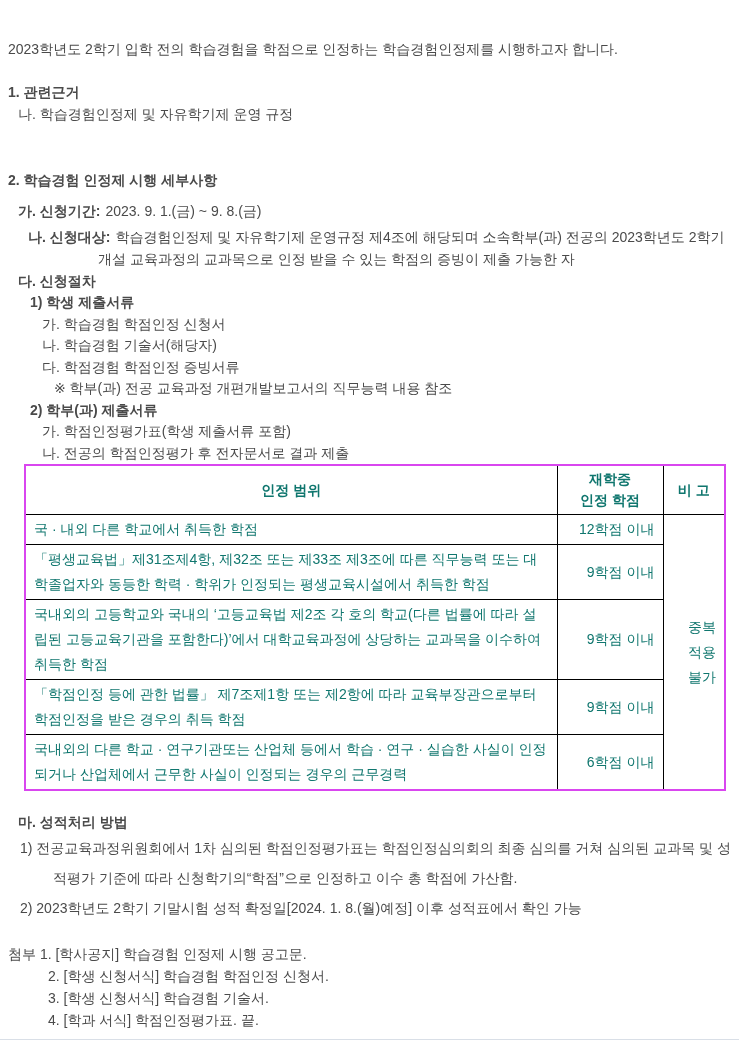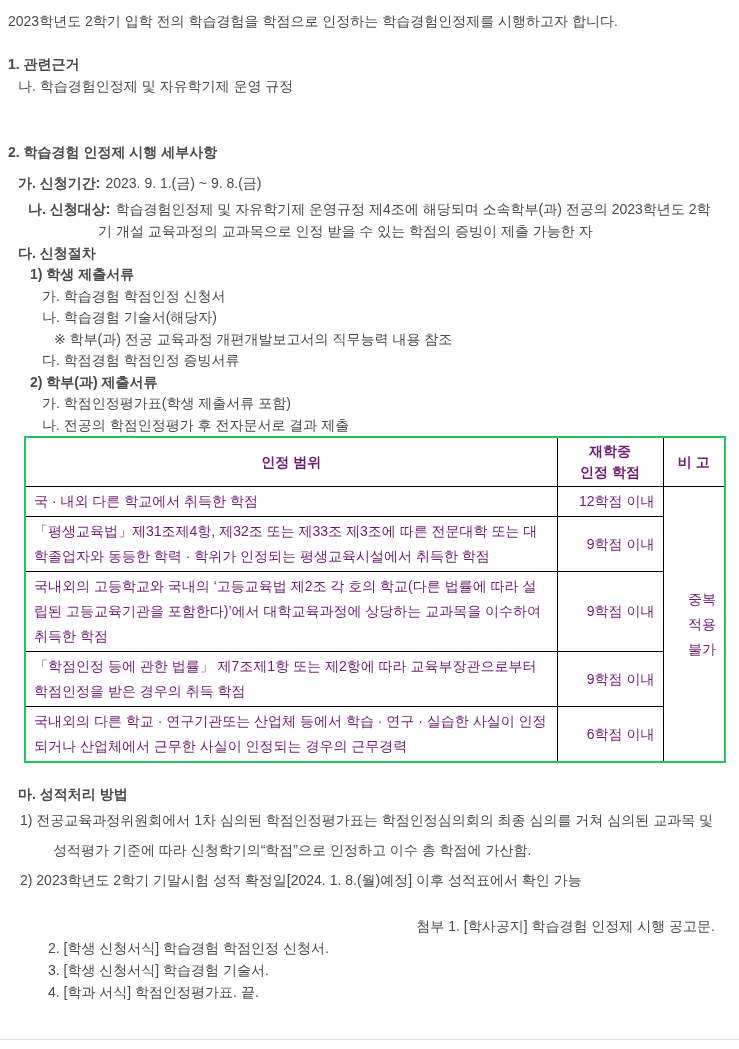--- a/index.html
+++ b/index.html
@@ -4,40 +4,40 @@
 <style>
   html,body{margin:0;padding:0;}
   body{
     width:739px;height:1049px;
     background:#ffffff;
     font-family:"Liberation Sans","DejaVu Sans",sans-serif;
     color:#4a4a4a;
     position:relative;
     overflow:hidden;
   }
-  .page{padding:10px 24px 0 8px;font-size:14px;}
+  .page{padding:10px 8px 0 8px;font-size:14px;margin-top:28px;}
   .t{margin:0;line-height:22px;}
   .b{font-weight:700;}
   .intro{line-height:22px;}
   .h{font-weight:700;margin-top:21px;}
   .h2{font-weight:700;margin-top:44px;}
   .l1{margin-left:10px;}
   .l1.sp{margin-top:9px;}
   .l1.sp2{margin-top:4px;}
   .lbl{font-weight:700;margin-right:5px;text-align:right;}
   .hang{padding-left:80px;text-indent:-70px;line-height:22px;}
   .l2{margin-left:22px;line-height:21.5px;font-weight:700;}
   .l3{margin-left:34px;line-height:21.5px;}
   .l4{margin-left:46px;line-height:21.5px;}
   .tbl-title{font-weight:700;margin-left:10px;line-height:21.5px;}
   table.rec{
     border-collapse:collapse;
     margin:0 0 0 16px;
-    color:#701a75;
-    border:2px solid #22c55e;
+    color:#0f766e;
+    border:2px solid #d946ef;
     table-layout:fixed;
     width:700px;
   }
   table.rec th, table.rec td{
     border:1.5px solid #000;
     font-size:14px;
   }
   table.rec th{
     font-weight:700;
     text-align:center;
@@ -54,21 +54,21 @@
   td.c{text-align:right;padding:2px 2px;}
   .pre{white-space:pre-line;}
   td.note{line-height:26px;}
   .col-scope{width:532px;}
   .col-credits{width:106px;}
   .col-note{width:62px;}
   .grade-title{font-weight:700;margin-top:20px;}
   .grade-item{margin-left:12px;line-height:30px;}
   .grade-item.hang2{padding-left:37px;text-indent:-25px;margin-left:0;
                     margin-left:0px;padding-left:45px;text-indent:-33px;}
-  .attach{margin-top:20px;line-height:22px;text-align:right;}
+  .attach{margin-top:20px;line-height:22px;}
   .attach-sub{padding-left:40px;line-height:22px;}
   .divider{position:absolute;left:0;top:1039px;width:739px;height:1px;background:#d9dfe7;}
 </style>
 </head>
 <body>
 
 <div class="page">
 
   <p class="t intro">2023학년도 2학기 입학 전의 학습경험을 학점으로 인정하는 학습경험인정제를 시행하고자 합니다.</p>
 
@@ -79,22 +79,22 @@
 
   <p class="t l1 sp"><span class="lbl">가. 신청기간:</span><span>2023. 9. 1.(금) ~ 9. 8.(금)</span></p>
 
   <p class="t l1 sp2 hang"><span class="lbl">나. 신청대상:</span><span>학습경험인정제 및 자유학기제 운영규정 제4조에 해당되며 소속학부(과) 전공의 2023학년도 2학기 개설 교육과정의 교과목으로 인정 받을 수 있는 학점의 증빙이 제출 가능한 자</span></p>
 
   <p class="t l1 b">다. 신청절차</p>
 
   <p class="t l2">1) 학생 제출서류</p>
   <p class="t l3">가. 학습경험 학점인정 신청서</p>
   <p class="t l3">나. 학습경험 기술서(해당자)</p>
+  <p class="t l3">다. 학점경험 학점인정 증빙서류</p>
   <p class="t l4">※ 학부(과) 전공 교육과정 개편개발보고서의 직무능력 내용 참조</p>
-  <p class="t l3">다. 학점경험 학점인정 증빙서류</p>
 
   <p class="t l2">2) 학부(과) 제출서류</p>
   <p class="t l3">가. 학점인정평가표(학생 제출서류 포함)</p>
   <p class="t l3">나. 전공의 학점인정평가 후 전자문서로 결과 제출</p>
 
 
   <table class="rec">
     <colgroup>
       <col class="col-scope">
       <col class="col-credits">
@@ -110,21 +110,21 @@
     </thead>
     <tbody>
       <tr>
         <td>국 · 내외 다른 학교에서 취득한 학점</td>
         <td class="c">12학점 이내</td>
         <td class="c pre note" rowspan="5">중복
 적용
 불가</td>
       </tr>
       <tr>
-        <td>「평생교육법」제31조제4항, 제32조 또는 제33조 제3조에 따른 전문대학 또는 대학졸업자와 동등한 학력 · 학위가 인정되는 평생교육시설에서 취득한 학점</td>
+        <td>「평생교육법」제31조제4항, 제32조 또는 제33조 제3조에 따른 직무능력 또는 대학졸업자와 동등한 학력 · 학위가 인정되는 평생교육시설에서 취득한 학점</td>
         <td class="c">9학점 이내</td>
       </tr>
       <tr>
         <td>국내외의 고등학교와 국내의 ‘고등교육법 제2조 각 호의 학교(다른 법률에 따라 설립된 고등교육기관을 포함한다)’에서 대학교육과정에 상당하는 교과목을 이수하여 취득한 학점</td>
         <td class="c">9학점 이내</td>
       </tr>
       <tr>
         <td>「학점인정 등에 관한 법률」 제7조제1항 또는 제2항에 따라 교육부장관으로부터 학점인정을 받은 경우의 취득 학점</td>
         <td class="c">9학점 이내</td>
       </tr>

